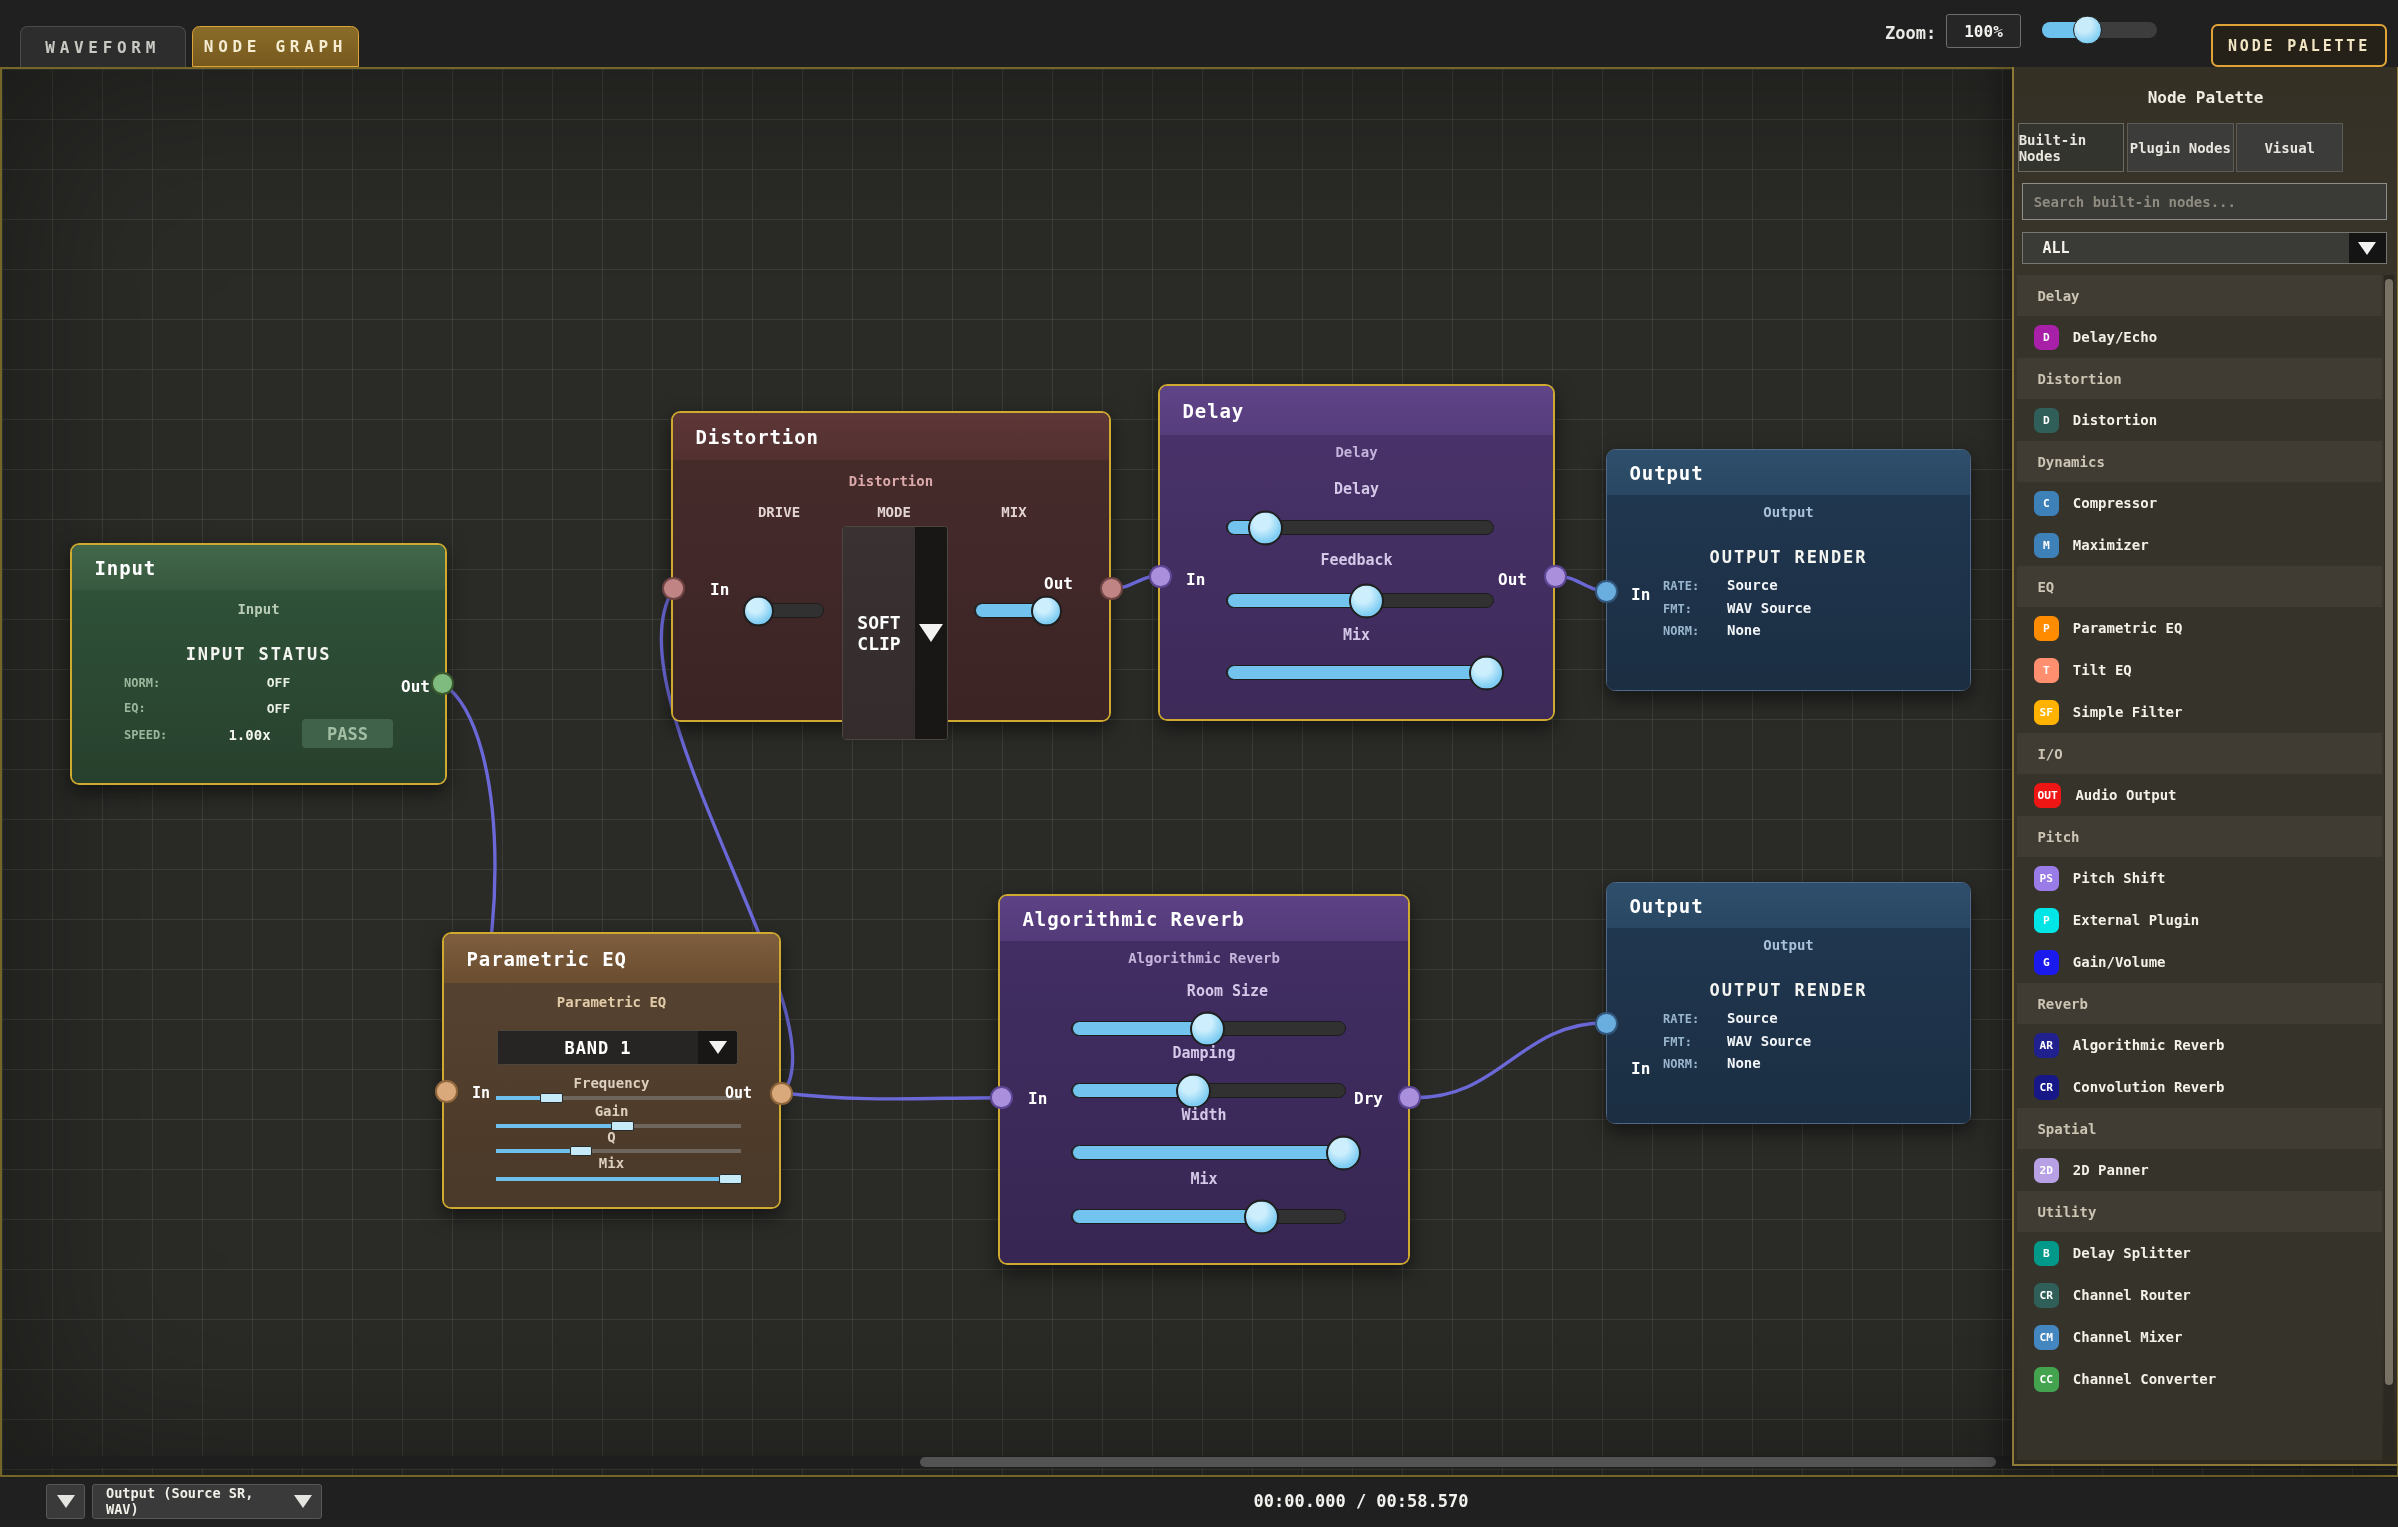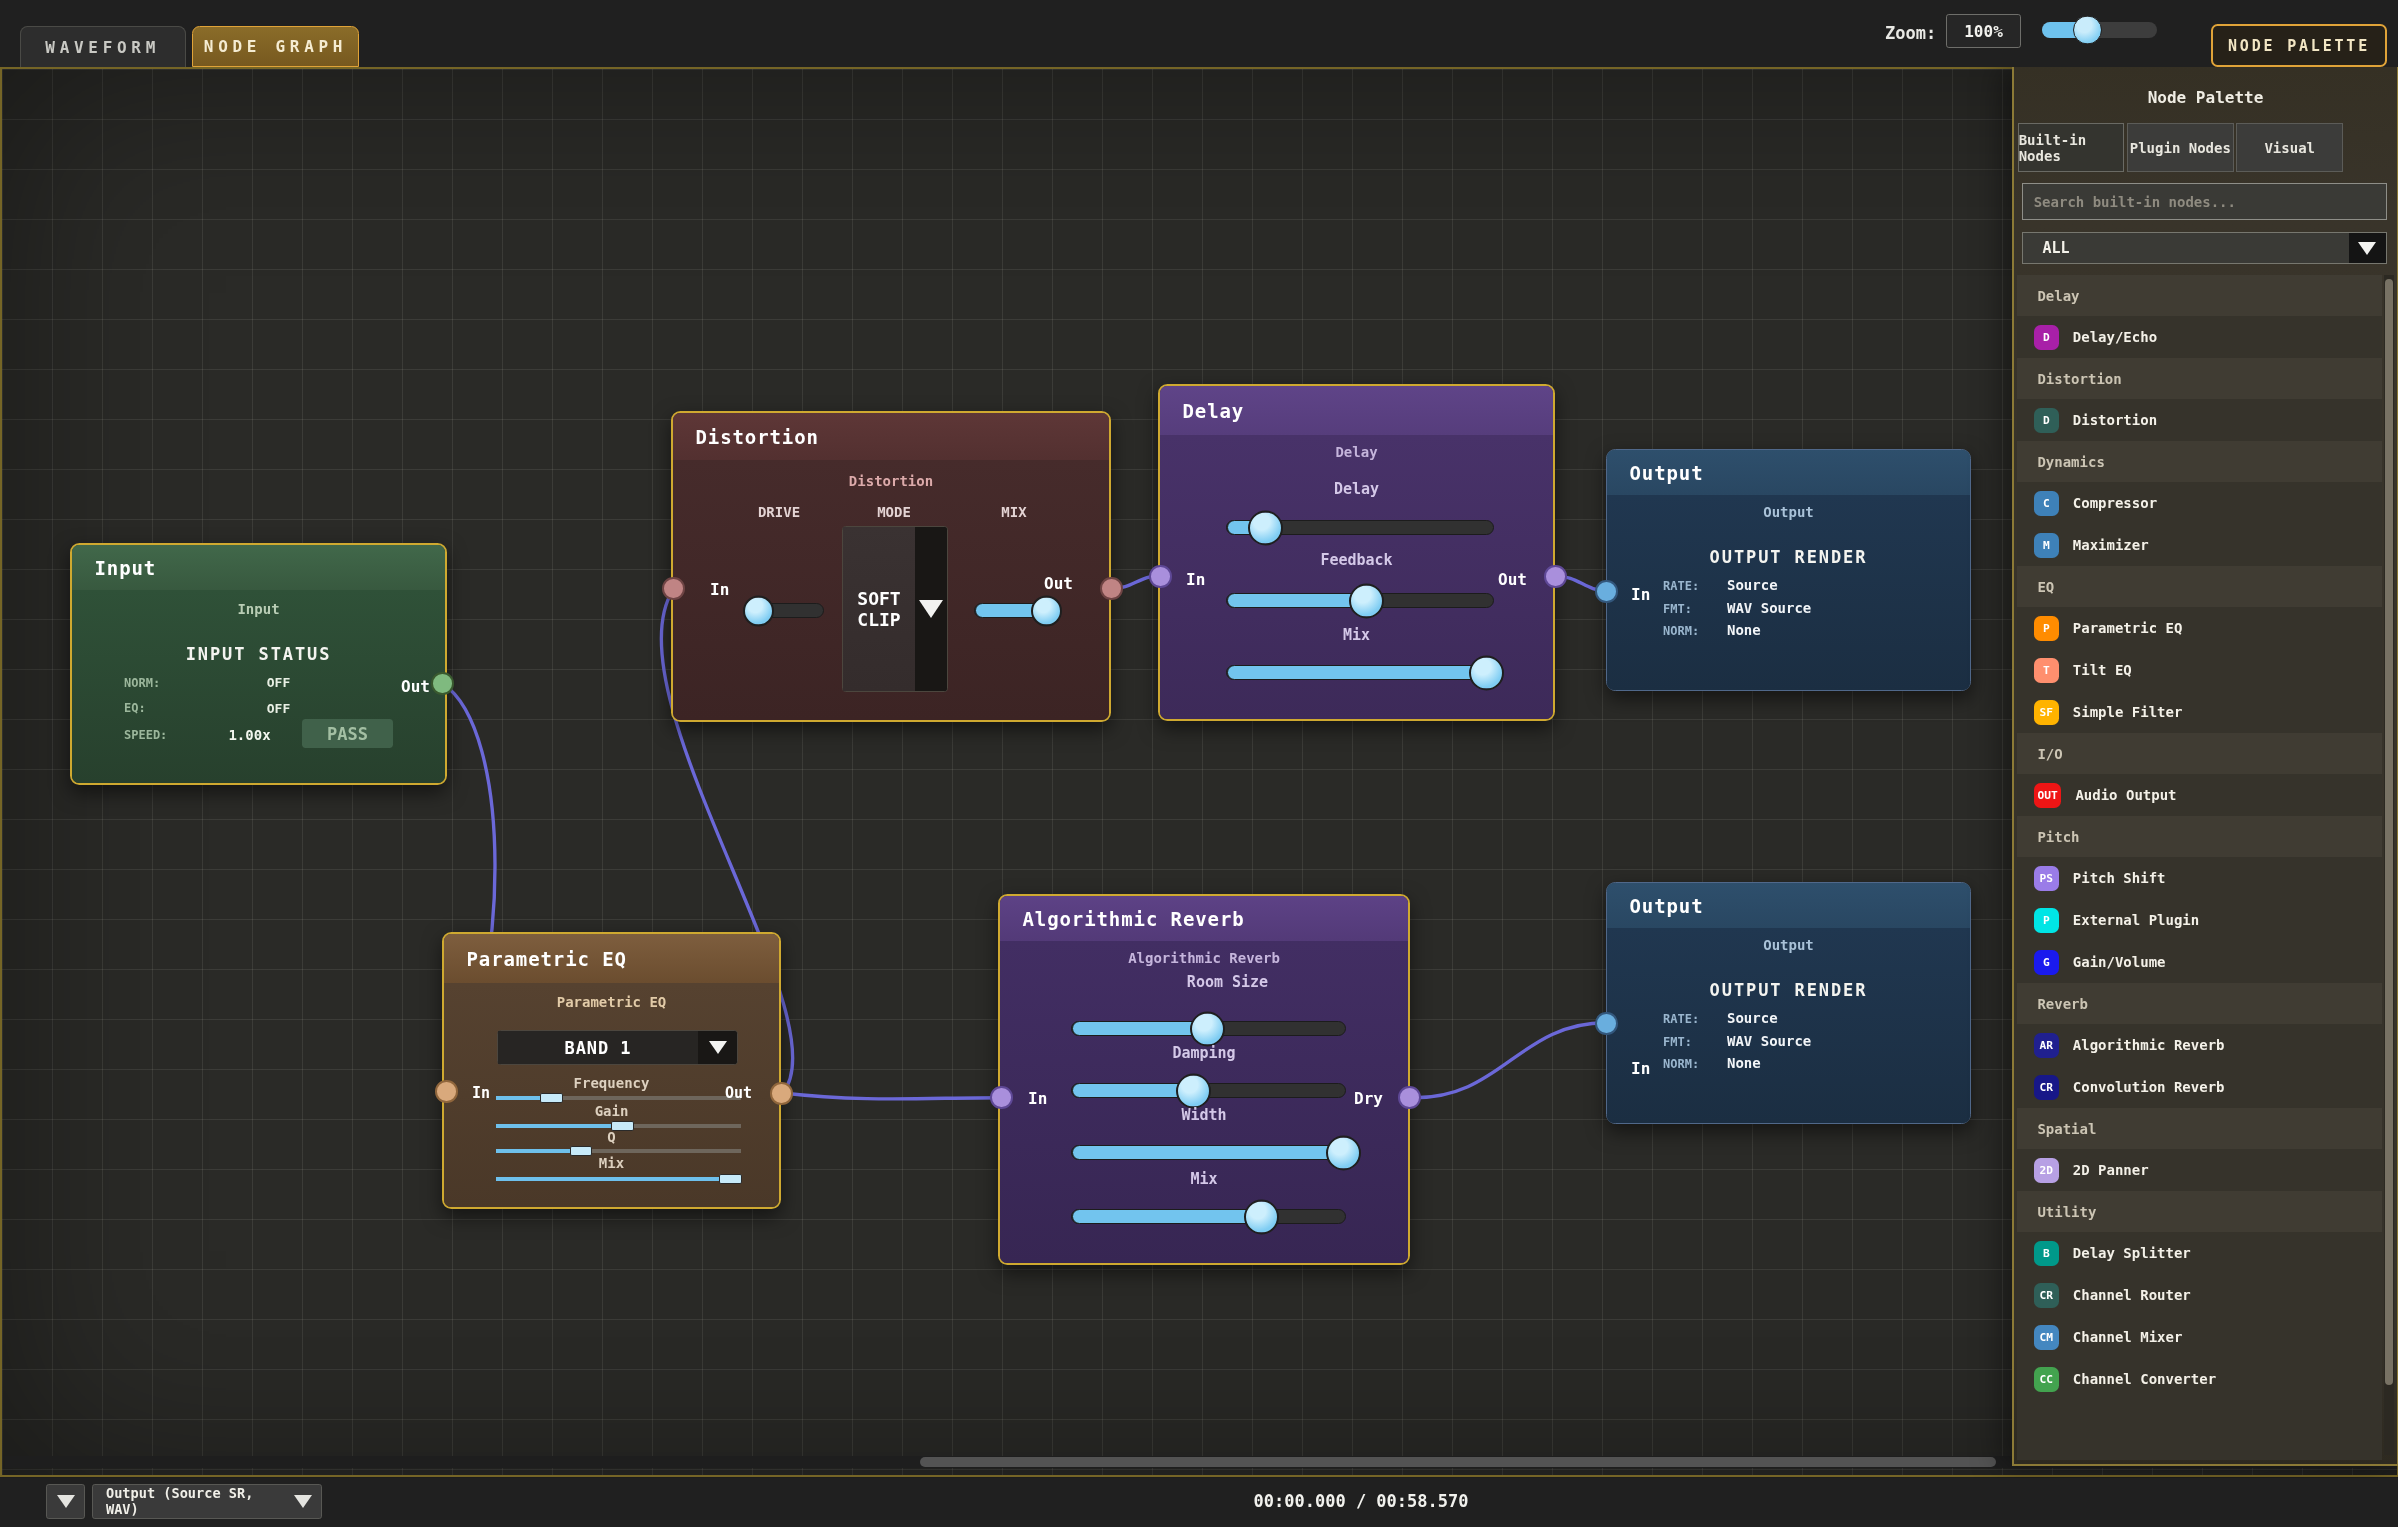--- a/index.html
+++ b/index.html
@@ -190,21 +190,21 @@
       </div>
     </div>
 
     <div class="node sel" style="left:669px; top:342px; width:440px; height:311px;">
       <div class="ntitle t-red">Distortion</div>
       <div class="nbody b-red">
         <div class="nsub" style="top:13px; color:#dcaaaa;">Distortion</div>
         <div class="krow-v" style="left:50px; top:44px; width:112px; text-align:center; color:#e4d4d4; font-size:14px;">DRIVE</div>
         <div class="krow-v" style="left:165px; top:44px; width:112px; text-align:center; color:#e4d4d4; font-size:14px;">MODE</div>
         <div class="krow-v" style="left:285px; top:44px; width:112px; text-align:center; color:#e4d4d4; font-size:14px;">MIX</div>
-        <div class="ddl" style="left:169px; top:66px; width:106px; height:166px;">
+        <div class="ddl" style="left:169px; top:66px; width:106px; height:214px;">
           <div class="txt" style="font-size:18px; background:linear-gradient(#3a3232,#342c2c);">SOFT CLIP</div>
           <div class="strip" style="width:32px;">
             <div class="tri"></div>
           </div>
         </div>
         <div class="sl" style="left:71px; top:143px; width:80px;">
           <div class="fill" style="width: 18%;">
             <div class="knob" style="width:31px; height:31px; right:-16px;"></div>
           </div>
         </div>
@@ -296,21 +296,21 @@
         </div>
         <div class="portlab" style="left:28px; top:101px; font-size:15px;">In</div>
         <div class="portlab" style="left:281px; top:101px; font-size:15px;">Out</div>
       </div>
     </div>
 
     <div class="node sel" style="left:996px; top:825px; width:412px; height:371px;">
       <div class="ntitle t-purp2">Algorithmic Reverb</div>
       <div class="nbody b-purp2">
         <div class="nsub" style="top:9.4px; color:#c5b5dc;">Algorithmic Reverb</div>
-        <div class="slab" style="top:32px; color:#d4c8e8;margin-left:47px;">Room Size</div>
+        <div class="slab" style="top:41px; color:#d4c8e8;margin-left:47px;">Room Size</div>
         <div class="sl" style="left:71px; top:80px; width:275px;">
           <div class="fill" style="width: 50%;">
             <div class="knob"></div>
           </div>
         </div>
         <div class="slab" style="top:103px; color:#d4c8e8;">Damping</div>
         <div class="sl" style="left:71px; top:142px; width:275px;">
           <div class="fill" style="width: 45%;">
             <div class="knob"></div>
           </div>

